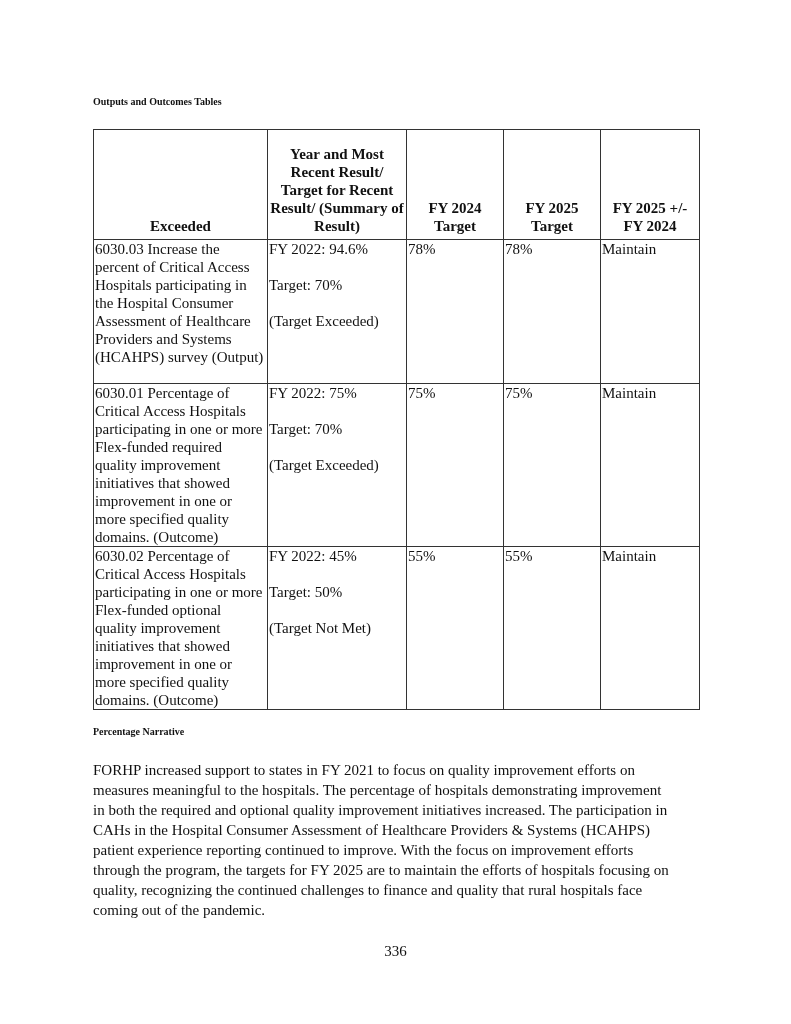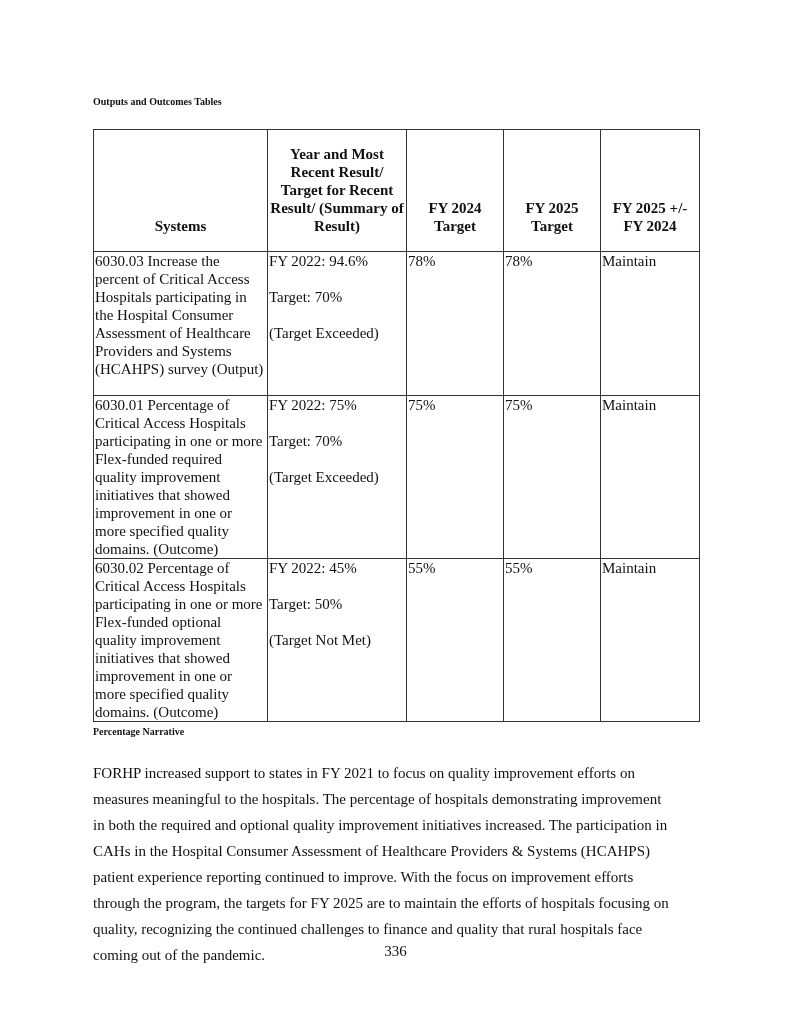--- a/index.html
+++ b/index.html
@@ -41,42 +41,42 @@
       padding: 0 1px;
       vertical-align: top;
       text-align: left;
       font-weight: normal;
     }
     table.outcomes th {
       font-weight: bold;
       text-align: center;
       vertical-align: bottom;
       height: 105px;
-      padding-bottom: 16px;
+      padding-bottom: 4px;
     }
     col.c-measure { width: 174px; }
     col.c-result { width: 139px; }
     col.c-fy24 { width: 97px; }
     col.c-fy25 { width: 97px; }
     col.c-diff { width: 99px; }
 
     tr.row-1 td { height: 143px; margin-top: 32px; }
     tr.row-2 td { height: 161px; margin-left: 32px; }
     tr.row-3 td { height: 160px; }
 
     .result-line { display: block; }
     .result-gap { display: block; height: 18px; }
 
     .narrative {
       position: absolute;
       left: 93px;
       top: 760px;
       width: 580px;
       font-size: 15px;
-      line-height: 26px;
+      line-height: 20px;
       margin: 0;
     }
     .page-number {
       position: absolute;
       left: 0;
       width: 791px;
       top: 942px;
       text-align: center;
       font-size: 15px;
       line-height: 18px;
@@ -90,21 +90,21 @@
 <table class="outcomes">
   <colgroup>
     <col class="c-measure">
       <col class="c-result">
       <col class="c-fy24">
       <col class="c-fy25">
       <col class="c-diff">
   </colgroup>
   <thead>
     <tr>
-      <th>Systems</th>
+      <th>Exceeded</th>
       <th>Year and Most Recent Result/ Target for Recent Result/ (Summary of Result)</th>
       <th>FY 2024 Target</th>
       <th>FY 2025 Target</th>
       <th>FY 2025 +/- FY 2024</th>
     </tr>
   </thead>
   <tbody>
     <tr class="row-1">
       <td>6030.03 Increase the percent of Critical Access Hospitals participating in the Hospital Consumer Assessment of Healthcare Providers and Systems (HCAHPS) survey (Output)</td>
       <td>

